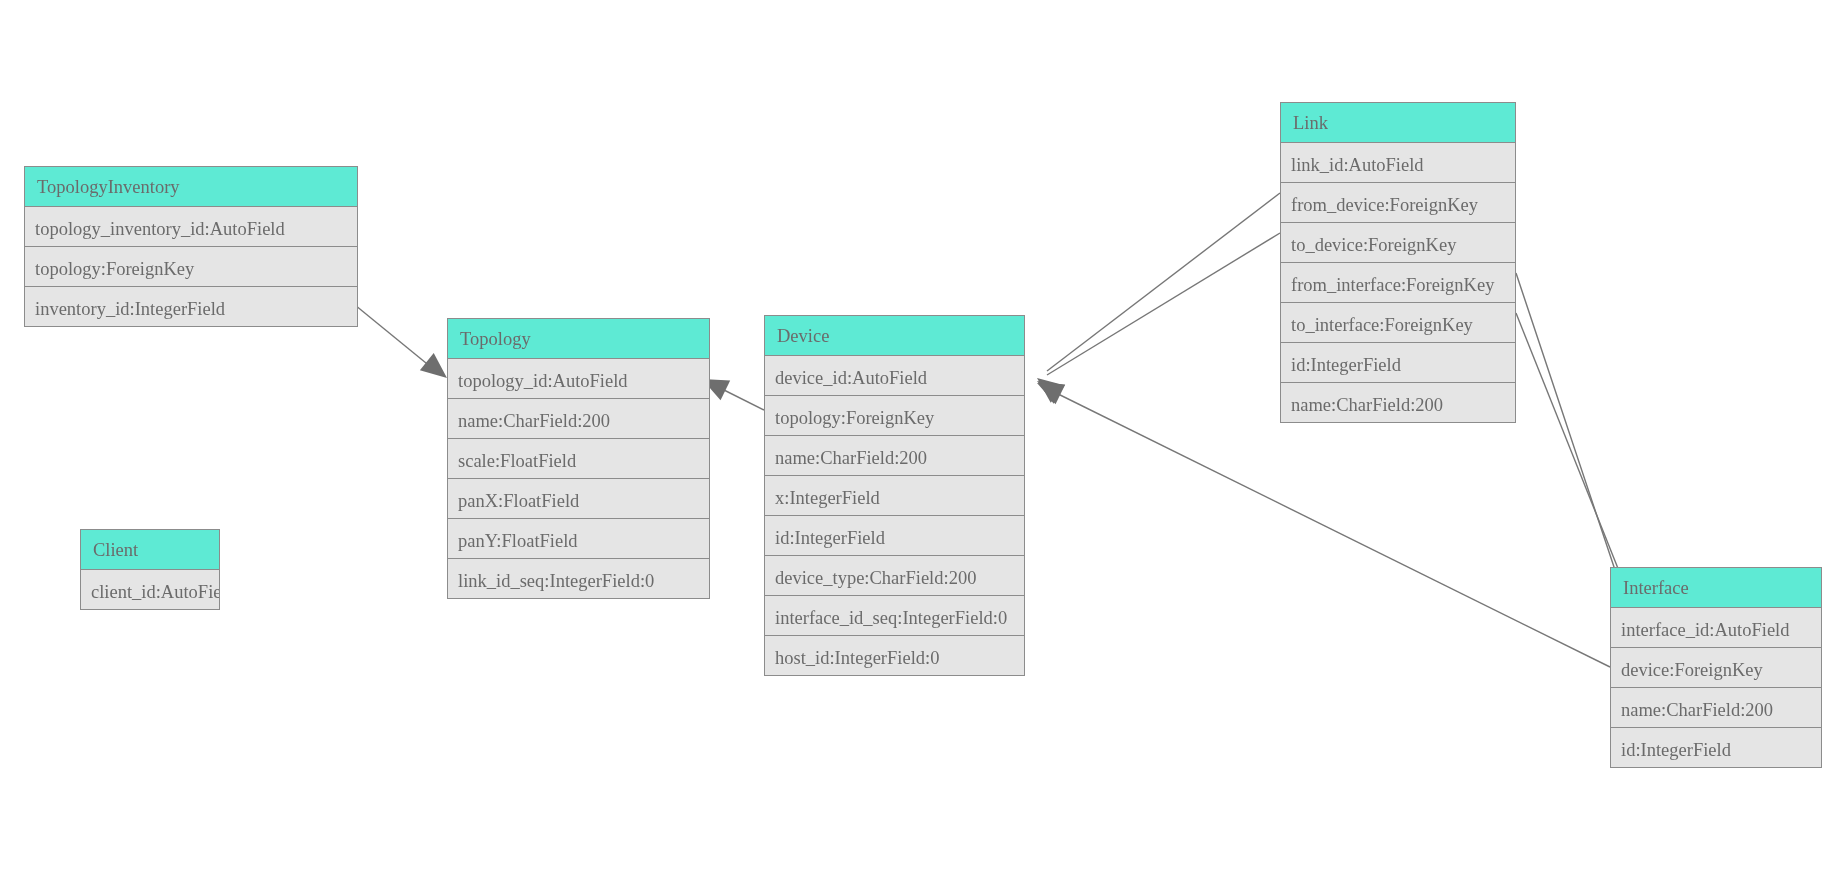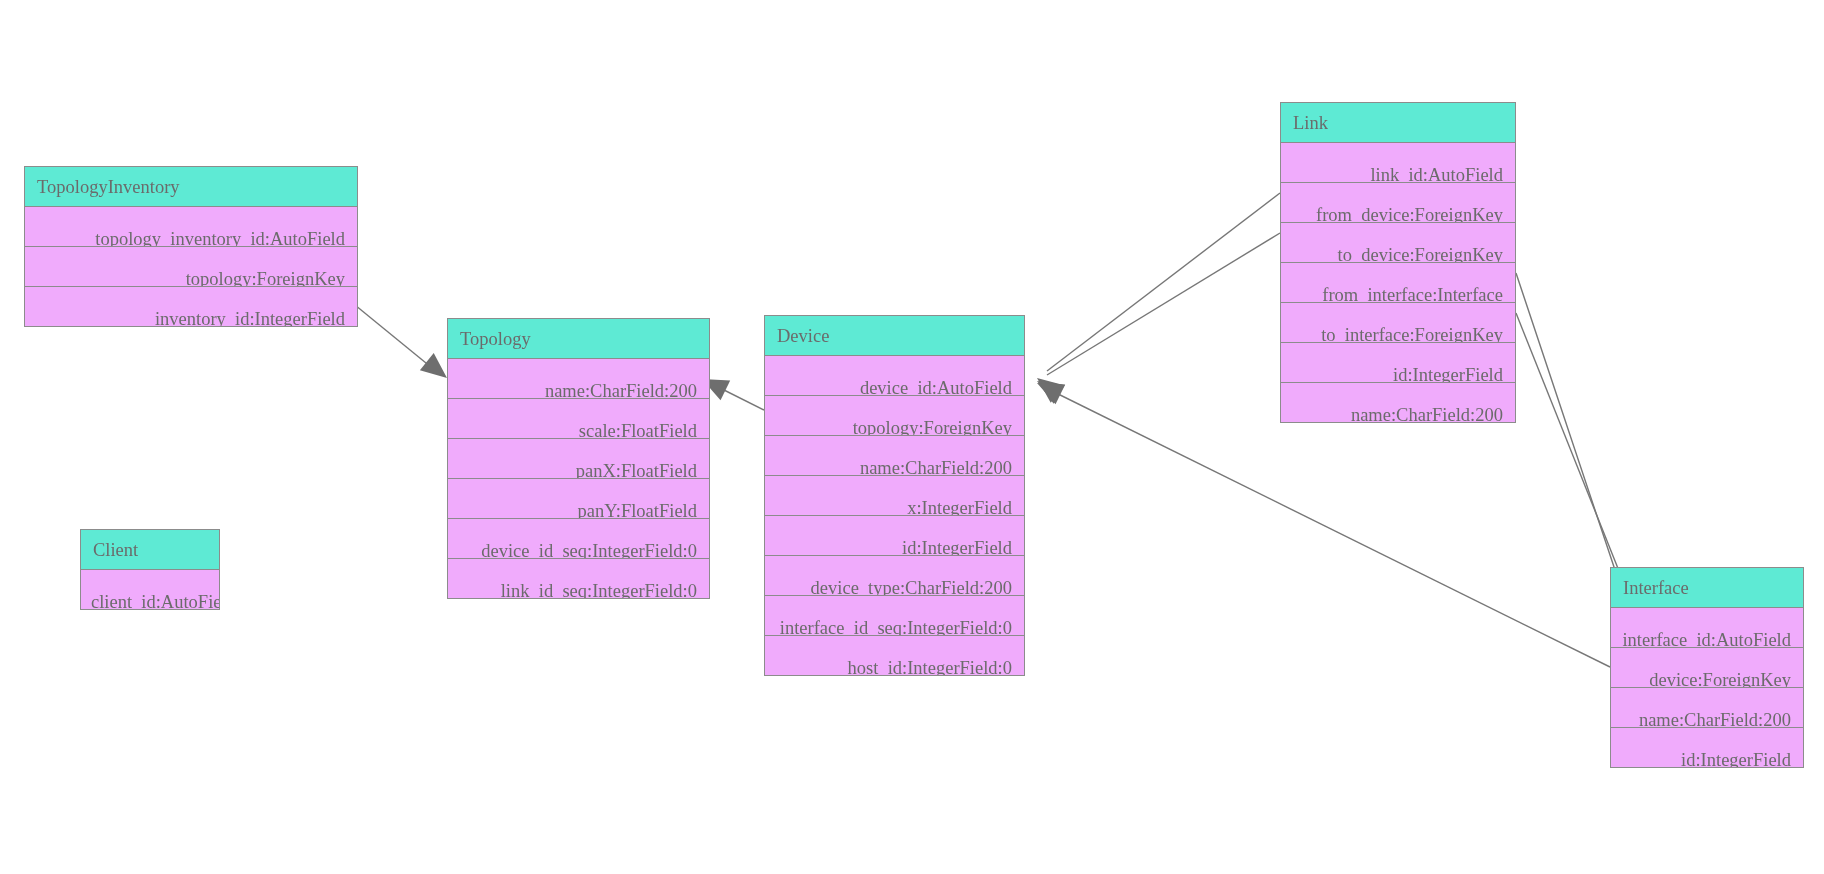--- a/index.html
+++ b/index.html
@@ -41,30 +41,29 @@
     height: 40px;
     line-height: 40px;
     padding: 0 0 0 12px;
     color: #6b6b6b;
     font-size: 18.5px;
     white-space: nowrap;
     overflow: hidden;
   }
   .entity-row {
     box-sizing: border-box;
-    background: #f0abfc;
+    background: #e5e5e5;
     border-bottom: 1px solid #8c8c8c;
     height: 40px;
     line-height: 40px;
-    padding: 12px 12px 0 10px;
+    padding: 2px 12px 0 10px;
     color: #6b6b6b;
     font-size: 18.5px;
     white-space: nowrap;
     overflow: hidden;
-    text-align: right;
   }
 </style>
 </head>
 <body>
 
 <div id="canvas">
 
   <svg id="edges" viewBox="0 0 1824 874" width="1824" height="874">
       <polyline points="306,265 437,372" fill="none" stroke="#777777" stroke-width="1.4"></polyline>
       <polygon points="0,0 -26,-11 -26,11" fill="#6e6e6e" transform="translate(447,378) rotate(39)"></polygon>
@@ -88,49 +87,49 @@
         <div class="entity-row">topology_inventory_id:AutoField</div>
         <div class="entity-row">topology:ForeignKey</div>
         <div class="entity-row">inventory_id:IntegerField</div>
       </div>
       <div class="entity" style="left: 80px; top: 529px; width: 140px;">
         <div class="entity-header">Client</div>
         <div class="entity-row">client_id:AutoField</div>
       </div>
       <div class="entity" style="left: 447px; top: 318px; width: 263px;">
         <div class="entity-header">Topology</div>
+        <div class="entity-row">topology_id:AutoField</div>
         <div class="entity-row">name:CharField:200</div>
         <div class="entity-row">scale:FloatField</div>
         <div class="entity-row">panX:FloatField</div>
         <div class="entity-row">panY:FloatField</div>
-        <div class="entity-row">device_id_seq:IntegerField:0</div>
         <div class="entity-row">link_id_seq:IntegerField:0</div>
       </div>
       <div class="entity" style="left: 764px; top: 315px; width: 261px;">
         <div class="entity-header">Device</div>
         <div class="entity-row">device_id:AutoField</div>
         <div class="entity-row">topology:ForeignKey</div>
         <div class="entity-row">name:CharField:200</div>
         <div class="entity-row">x:IntegerField</div>
         <div class="entity-row">id:IntegerField</div>
         <div class="entity-row">device_type:CharField:200</div>
         <div class="entity-row">interface_id_seq:IntegerField:0</div>
         <div class="entity-row">host_id:IntegerField:0</div>
       </div>
       <div class="entity" style="left: 1280px; top: 102px; width: 236px;">
         <div class="entity-header">Link</div>
         <div class="entity-row">link_id:AutoField</div>
         <div class="entity-row">from_device:ForeignKey</div>
         <div class="entity-row">to_device:ForeignKey</div>
-        <div class="entity-row">from_interface:Interface</div>
+        <div class="entity-row">from_interface:ForeignKey</div>
         <div class="entity-row">to_interface:ForeignKey</div>
         <div class="entity-row">id:IntegerField</div>
         <div class="entity-row">name:CharField:200</div>
       </div>
-      <div class="entity" style="left: 1610px; top: 567px; width: 194px;">
+      <div class="entity" style="left: 1610px; top: 567px; width: 212px;">
         <div class="entity-header">Interface</div>
         <div class="entity-row">interface_id:AutoField</div>
         <div class="entity-row">device:ForeignKey</div>
         <div class="entity-row">name:CharField:200</div>
         <div class="entity-row">id:IntegerField</div>
       </div>
     </div>
 
 </div>
 

